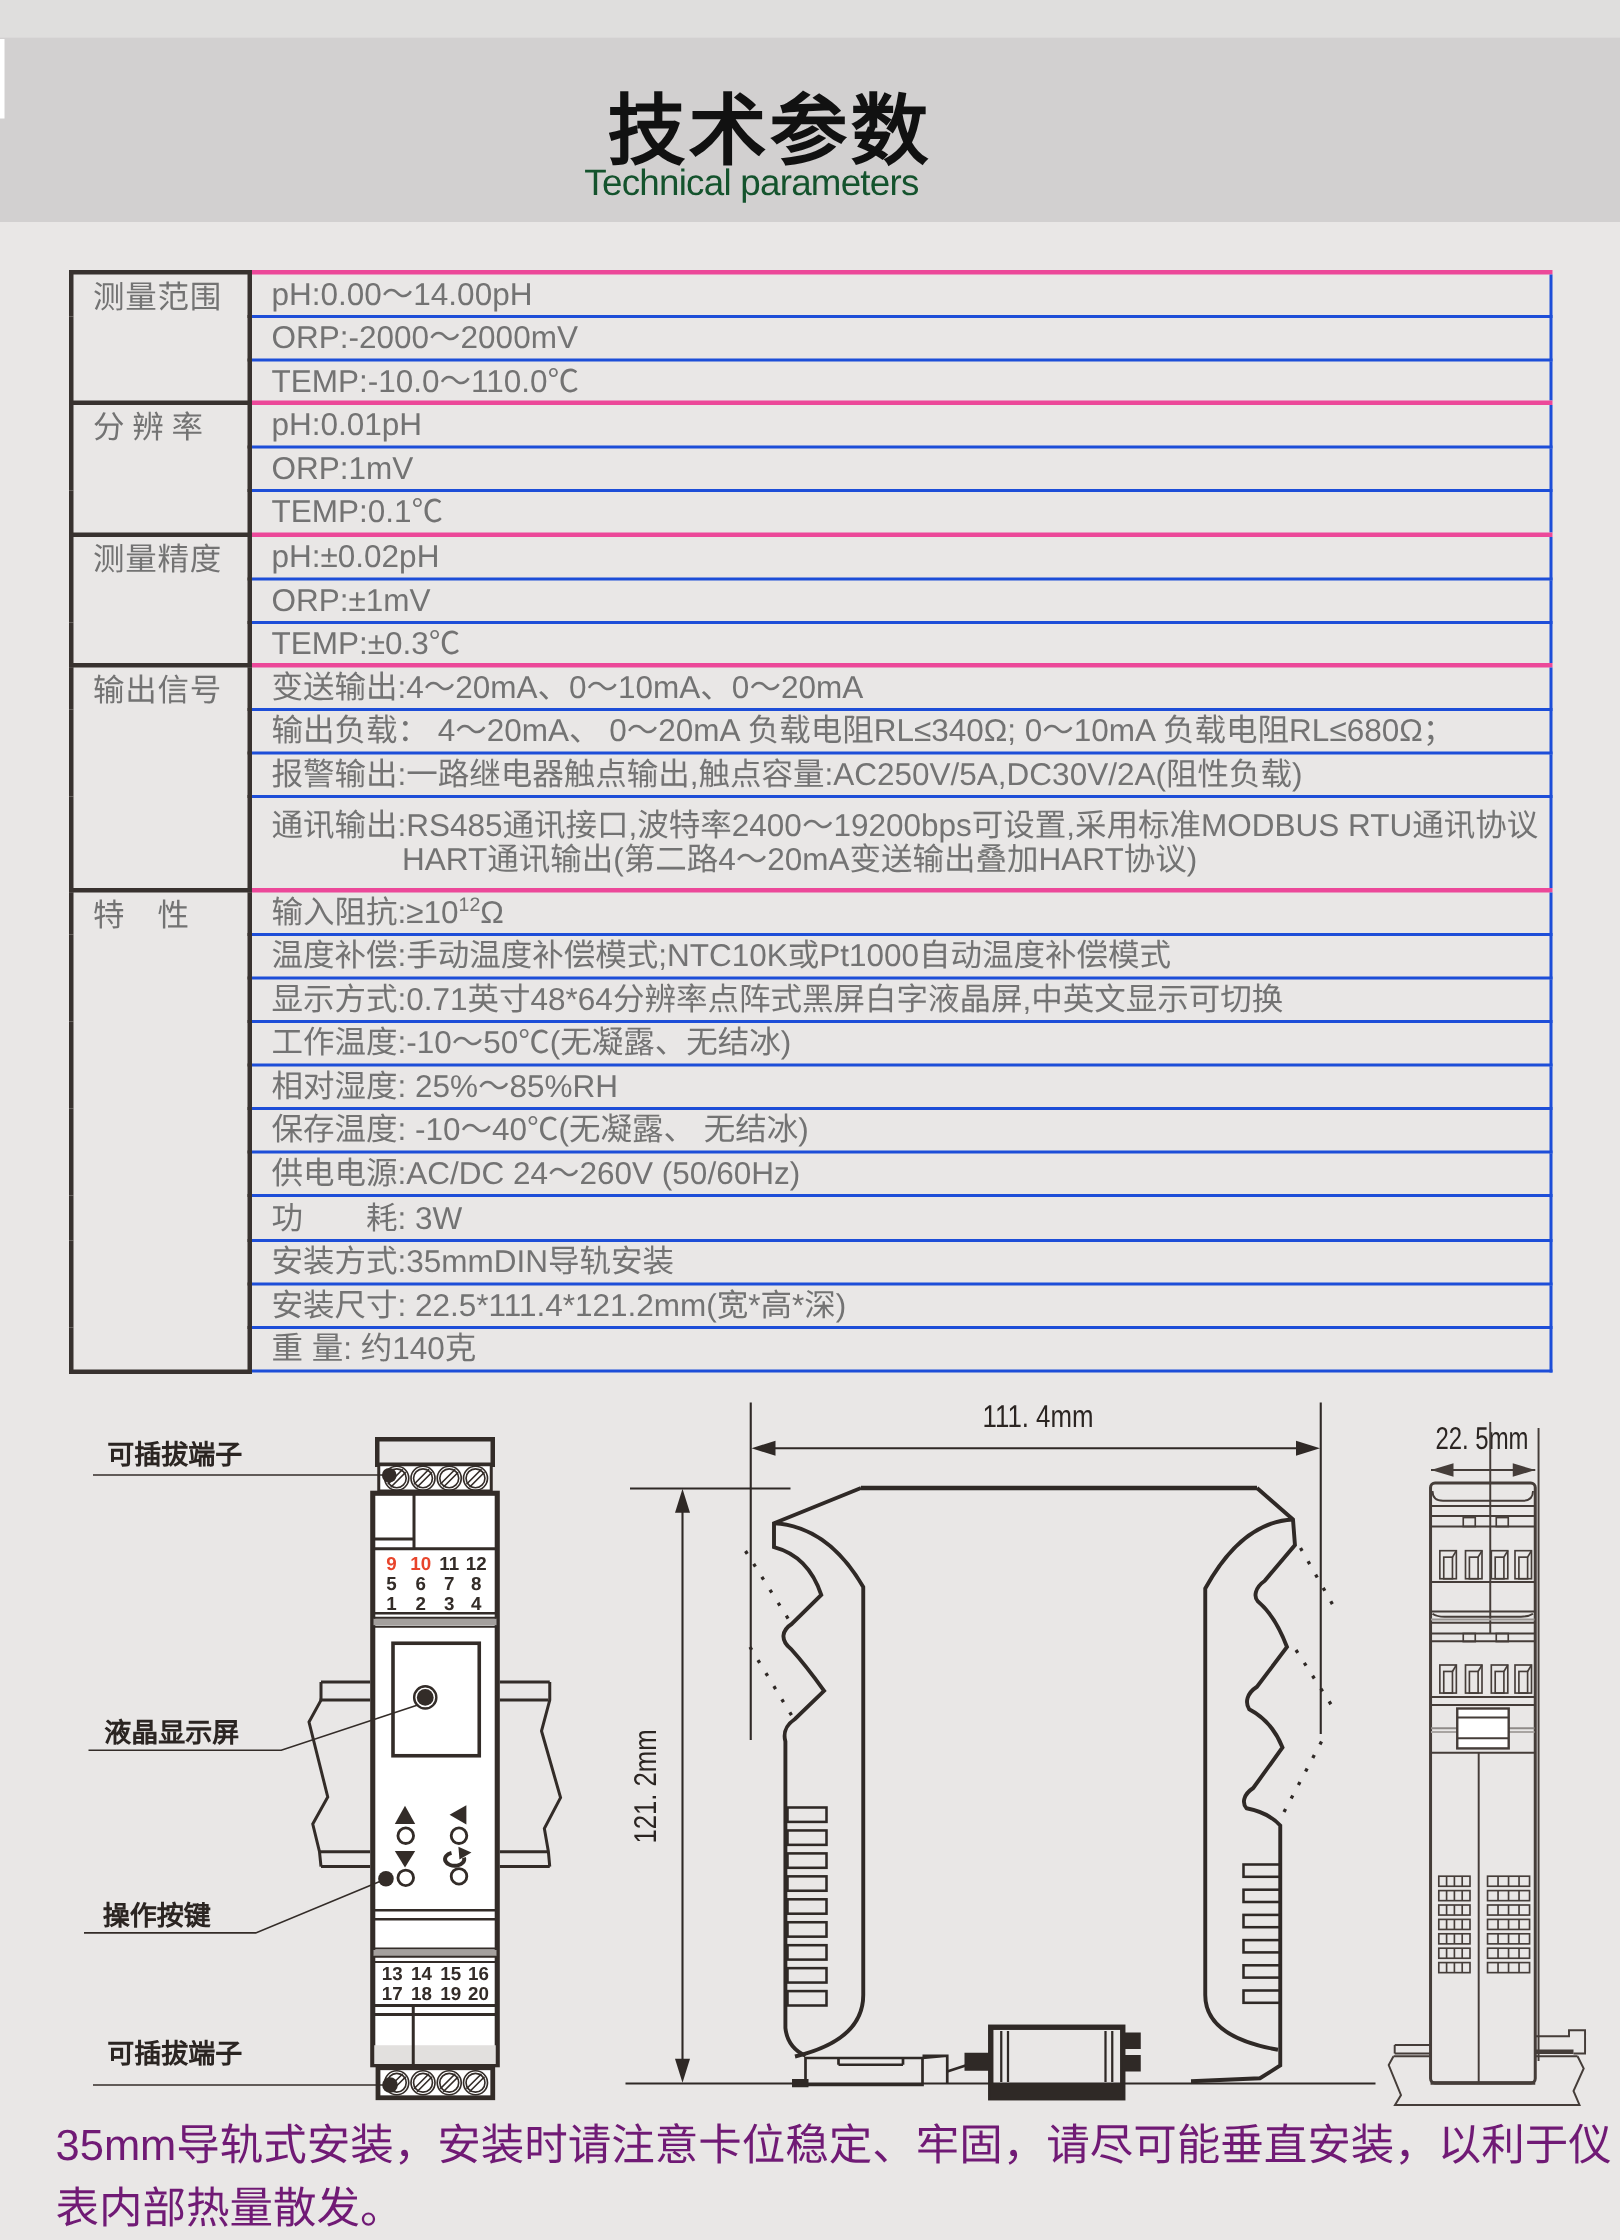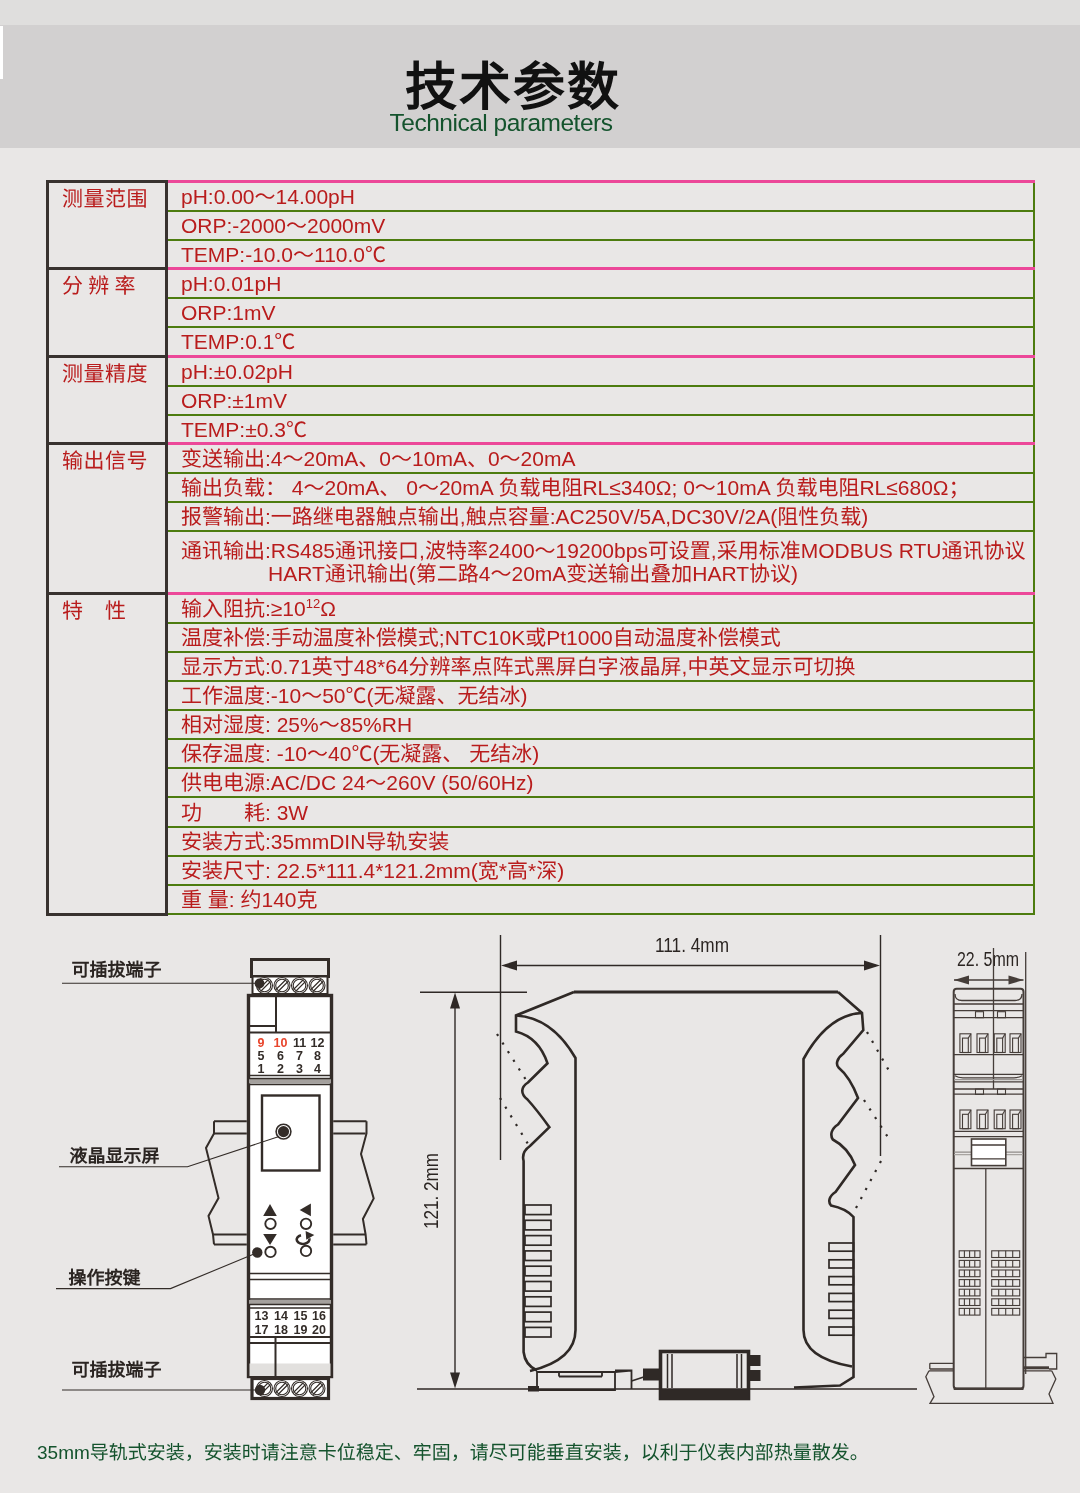--- a/index.html
+++ b/index.html
@@ -2,27 +2,27 @@
 <html lang="zh-CN"><head>
 <meta charset="utf-8">
 <style>
 html,body{margin:0;padding:0;}
 body{width:1080px;height:1493px;position:relative;background:#e9e7e6;font-family:"Liberation Sans",sans-serif;overflow:hidden;}
 .topstrip{position:absolute;left:0;top:0;width:1080px;height:25px;background:#dfdedd;}
 .band{position:absolute;left:0;top:25px;width:1080px;height:123px;background:#d2d0d0;}
 .notch{position:absolute;left:0;top:26px;width:3px;height:53px;background:#fff;}
 .title{position:absolute;left:0;top:45px;width:1002px;text-align:center;font-size:52px;font-weight:700;color:#111;letter-spacing:2px;margin-left:12px;}
 .subtitle{position:absolute;left:0;top:109px;width:1002px;text-align:center;font-size:24.5px;font-weight:400;color:#14532d;letter-spacing:-0.5px;}
-table.spec{position:absolute;left:46px;top:180px;width:989px;border-collapse:collapse;table-layout:fixed;color:#b91c1c;}
-table.spec td{border:2px solid #4d7c0f;font-size:21px;padding:0;vertical-align:middle;line-height:1.1;overflow:hidden;white-space:nowrap;}
+table.spec{position:absolute;left:46px;top:180px;width:989px;border-collapse:collapse;table-layout:fixed;color:#737373;}
+table.spec td{border:2px solid #1d4ed8;font-size:21px;padding:0;vertical-align:middle;line-height:1.1;overflow:hidden;white-space:nowrap;}
 table.spec td.lab{width:117px;text-align:left;padding-left:13px;vertical-align:top;font-size:21px;letter-spacing:0.5px;padding-top:4px;border:3px solid #38322f;}
 table.spec td.v{padding-left:13px;}
 table.spec tr{height:29.16px;}
 tr.sec td{border-top:3px solid #ec4899;}
-.footer{position:absolute;left:37px;top:1437px;font-size:19px;color:#14532d;}
+.footer{position:absolute;left:37px;top:1406px;font-size:29px;color:#701a75;}
 svg text{font-family:"Liberation Sans",sans-serif;}
 </style>
 </head>
 <body>
 <div class="topstrip"></div>
 <div class="band"></div>
 <div class="notch"></div>
 <div class="title">技术参数</div>
 <div class="subtitle">Technical parameters</div>
 <table class="spec">

